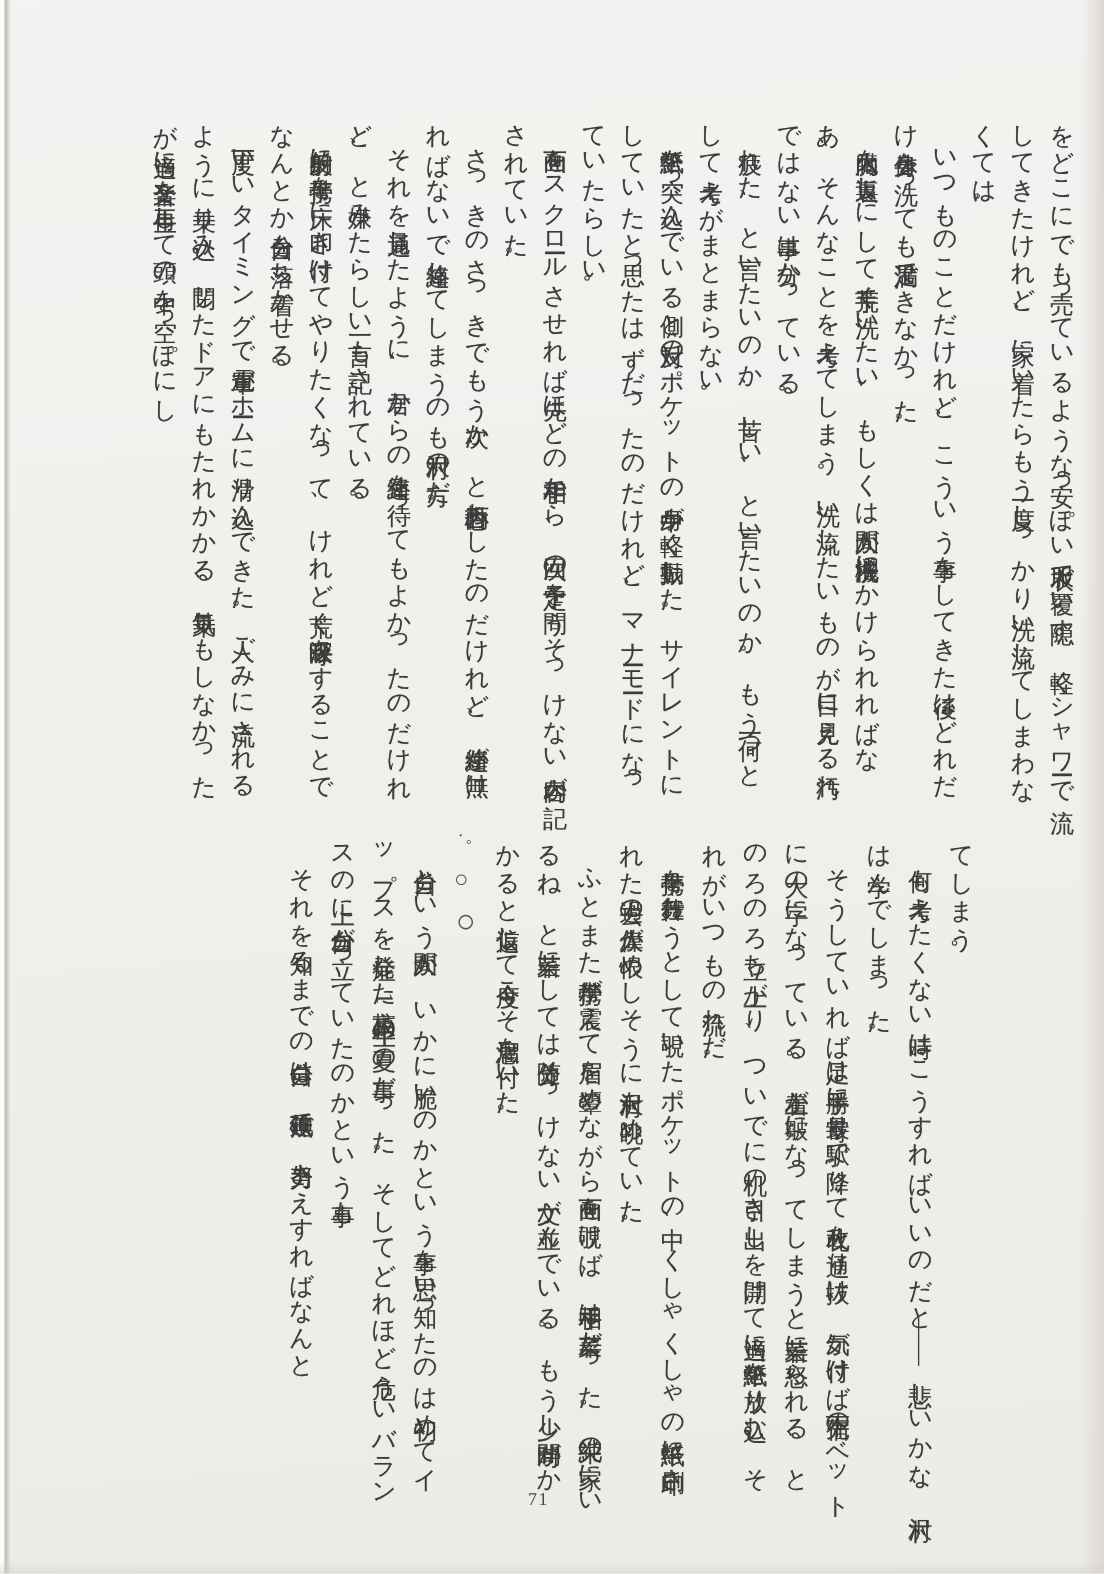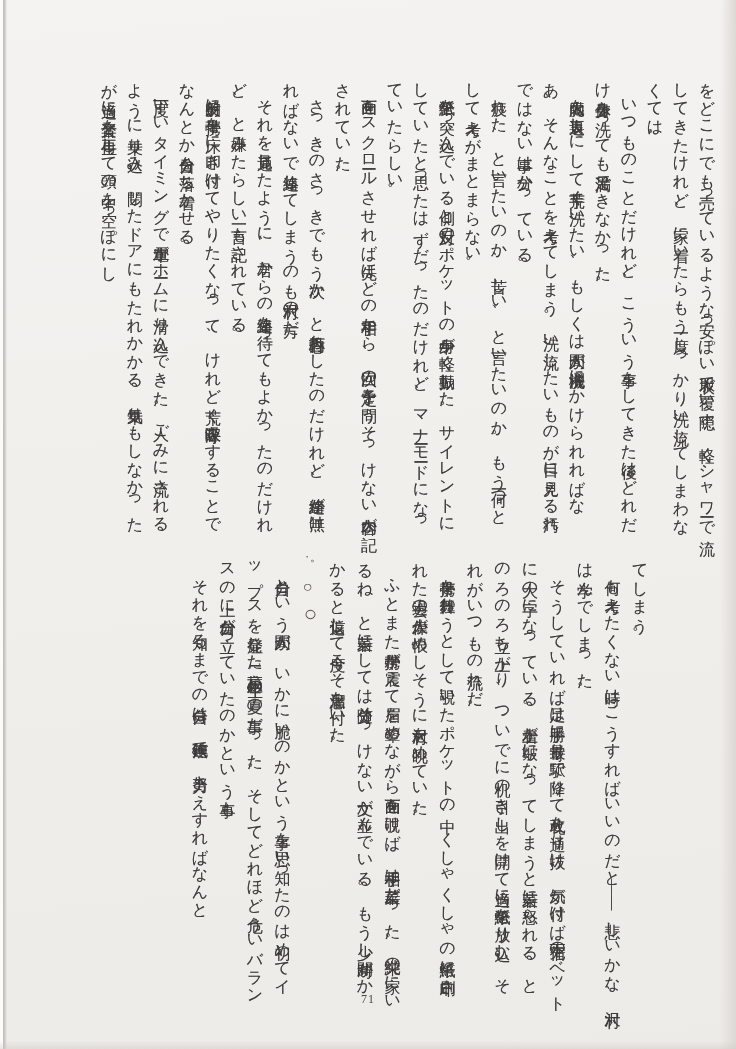--- a/index.html
+++ b/index.html
@@ -52,21 +52,21 @@
   
   .divider { text-indent:0 !important; padding-top:26px; }
   .divider span { display:inline-block; line-height:1; color:#55524f; text-shadow:none; }
   .divider .g0 { font-size:9px;  transform:translateX(-3px); }
   .divider .g1 { font-size:12px; transform:translateX(6px);  margin-top:2px; }
   .divider .g2 { font-size:16px; transform:translateX(-3px); margin-top:4px; }
   .divider .g3 { font-size:22px; transform:translateX(0);    margin-top:2px; }
 
   .page-number {
     position:absolute; left:352px; top:992px; width:32px;
-    text-align:center;
+    text-align:left;
     font-size:12px; letter-spacing:1px; color:#4b4947;
     font-family:"Liberation Serif","DejaVu Serif",serif;
   }
 </style>
 </head>
 <body>
 
 <div class="page">
 
   <div class="paper-edge-left"></div>

